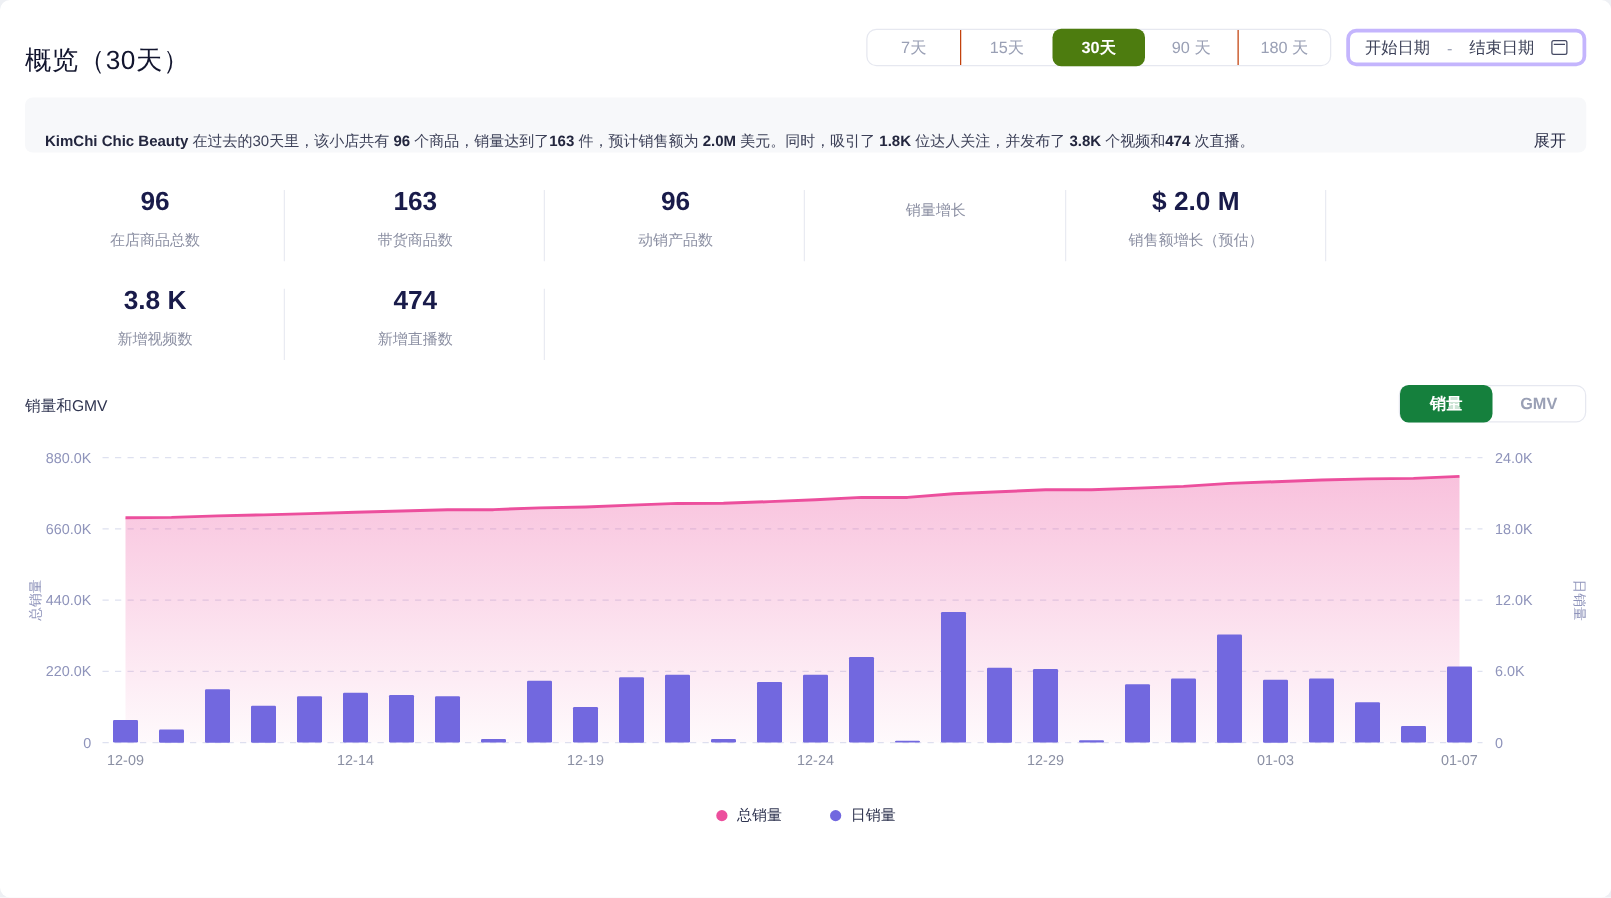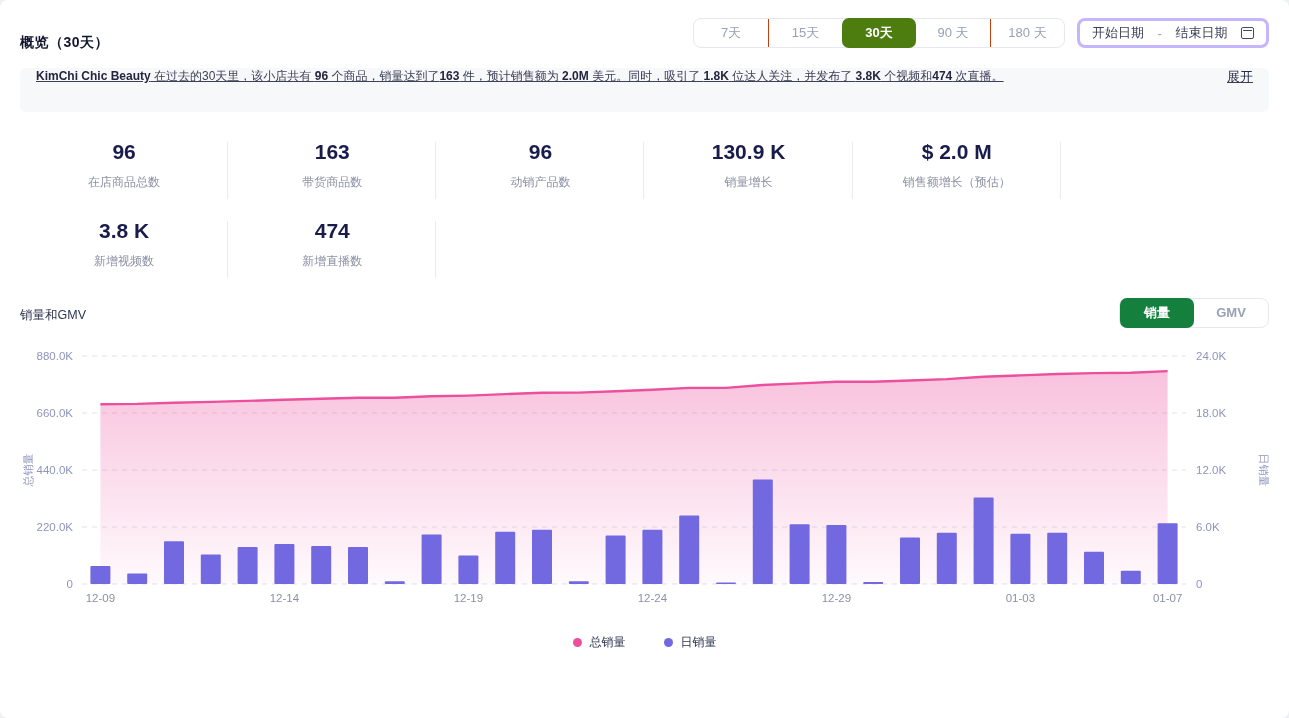--- a/index.html
+++ b/index.html
@@ -2,39 +2,39 @@
 <html lang="zh"><head>
 <meta charset="utf-8">
 <style>
   * { box-sizing: border-box; margin: 0; padding: 0; }
   html,body { width:1289px; height:718px; overflow:hidden; }
   body { background:#eef0f4; font-family:"Liberation Sans","DejaVu Sans",sans-serif; }
   .card { position:absolute; inset:0; background:#ffffff; border-radius:8px; padding:0 20px; }
 
   
   .header { display:flex; justify-content:space-between; align-items:center; padding-top:14px; }
-  .page-title { font-size:14px; font-weight:bold; color:#12152e; letter-spacing:.5px;margin-top:20px; }
+  .page-title { font-size:21px; font-weight:normal; color:#12152e; letter-spacing:.5px;margin-top:20px; }
   .controls { display:flex; gap:12px; align-items:flex-start; }
   .range-group { display:flex; border:1px solid #e6e8f0; border-radius:8px; height:30px; }
   .range-btn { width:74px; height:28px; line-height:28px; text-align:center; font-size:13px;
                color:#9aa0b5; cursor:pointer; border-left:1px solid #c2410c; background:transparent; }
   .range-btn:first-child { border-left:none; }
   .range-btn.active { border-radius:7px; color:#fff; font-weight:bold; height:30px; line-height:30px;
                       margin:-1px 0; border-left:none; }
   .range-btn.active + .range-btn { border-left:none; }
   .date-picker { width:192px; height:30px; border:3px solid #c4b5fd; border-radius:8px;
                  display:flex; align-items:center; justify-content:space-between;
                  padding:0 12px; font-size:13px; color:#3c4158; cursor:pointer; }
   .date-sep { color:#9aa0b5; }
   .cal-icon { width:13px; height:12px; border:1.5px solid #454a63; border-radius:2px; position:relative; }
   .cal-icon::before { content:''; position:absolute; top:1.5px; left:1px; right:1px; height:1.5px; background:#454a63; }
 
   
-  .banner { margin-top:16px; height:44px; border-radius:6px; display:flex; align-items:flex-start;
-            justify-content:space-between; padding:0 16px; font-size:12px; color:#3d4158;text-decoration:underline; }
+  .banner { margin-top:16px; height:44px; border-radius:6px; display:flex; align-items:flex-end;
+            justify-content:space-between; padding:0 16px; font-size:12px; color:#3d4158; }
   .banner b { color:#23263e; }
   .expand-link { font-size:13px; color:#272b45; cursor:pointer; margin-left:24px; white-space:nowrap; }
 
   
   .stats { margin-top:16px; }
   .stats-row { display:flex; }
   .stat { width:16.666%; text-align:center; padding:12px 0 16px; position:relative; }
   .stat.divided::after { content:''; position:absolute; right:0; top:14px; bottom:8px; width:1px; background:#e9ebf2; }
   .stat-value { font-size:21px; font-weight:bold; color:#191b4a; }
   .stat-label { margin-top:10px; font-size:12px; color:#8c90a3; }
@@ -92,21 +92,20 @@
       </div>
       <div class="stat divided">
         <div class="stat-value">163</div>
         <div class="stat-label">带货商品数</div>
       </div>
       <div class="stat divided">
         <div class="stat-value">96</div>
         <div class="stat-label">动销产品数</div>
       </div>
       <div class="stat divided">
-        <div class="stat-value">130.9 K</div>
         <div class="stat-label">销量增长</div>
       </div>
       <div class="stat divided">
         <div class="stat-value">$ 2.0 M</div>
         <div class="stat-label">销售额增长（预估）</div>
       </div>
     </div>
     <div class="stats-row">
       <div class="stat divided">
         <div class="stat-value">3.8 K</div>

